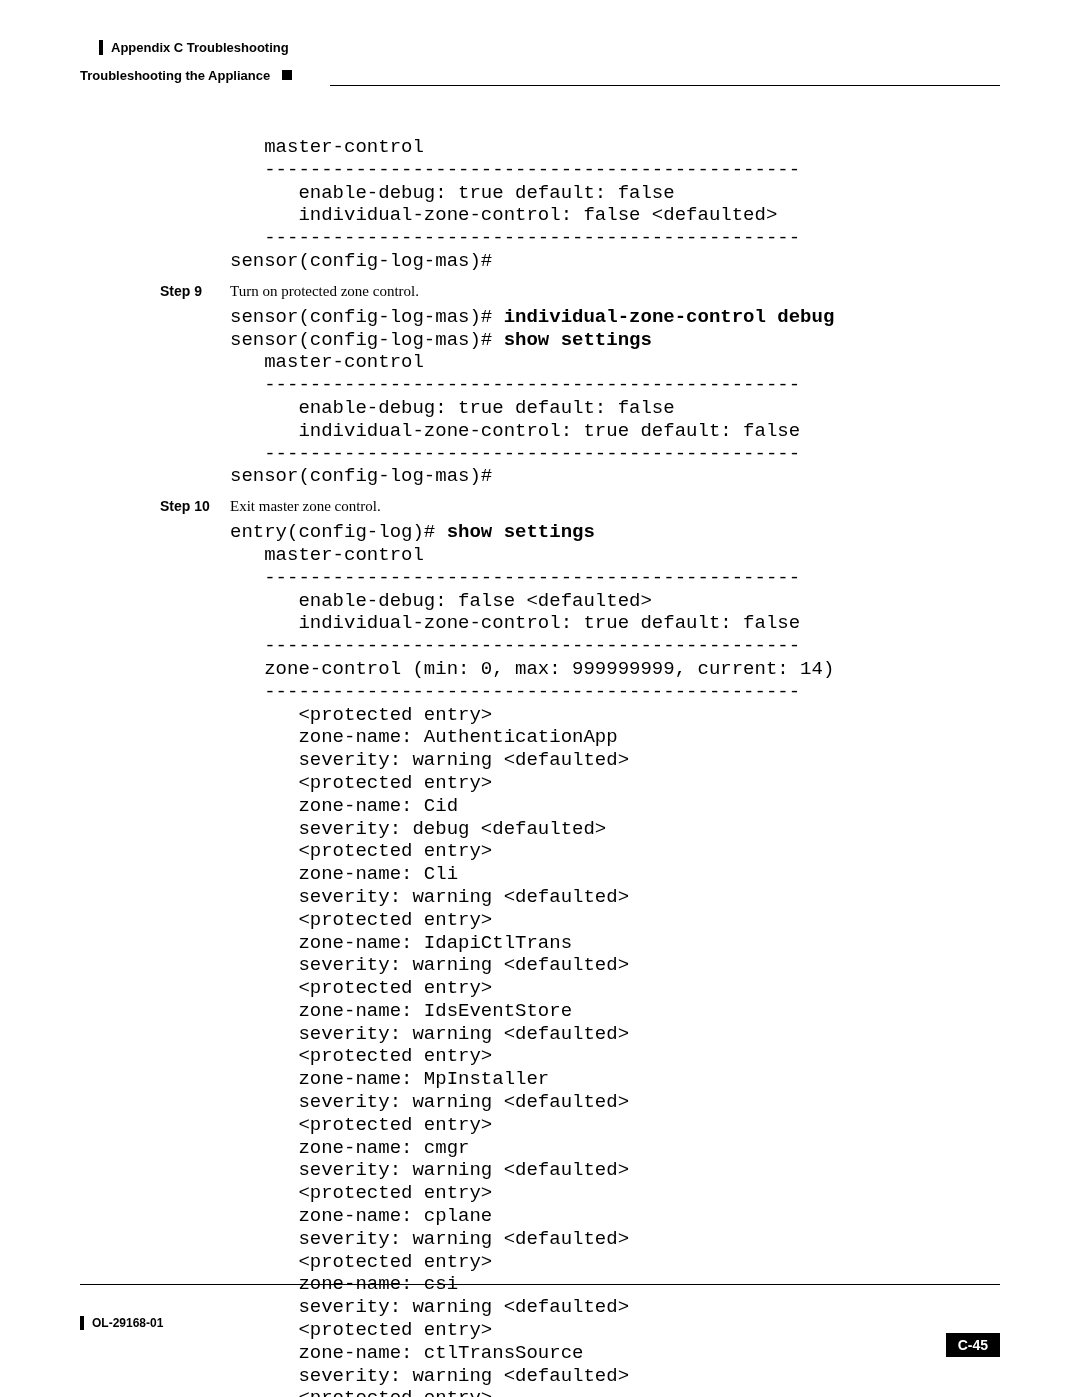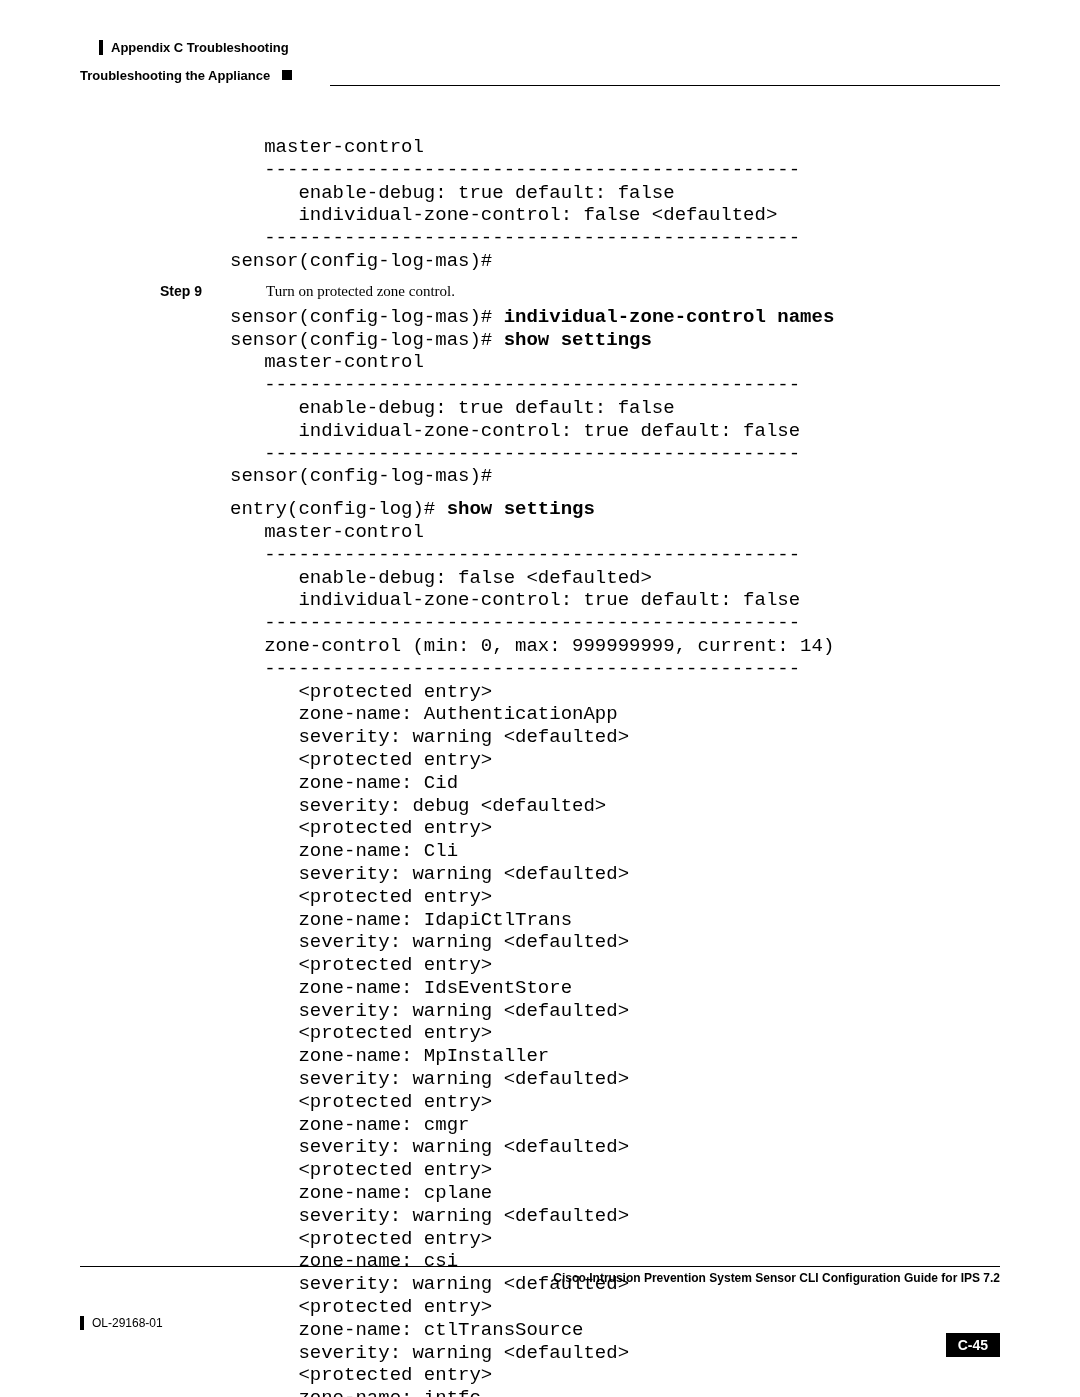--- a/index.html
+++ b/index.html
@@ -56,21 +56,20 @@
       white-space: pre;
       margin-left: 70px;
       line-height: 1.2;
       margin-bottom: 10px;
     }
     .step-row {
       display: flex;
       align-items: baseline;
       margin-top: 10px;
       margin-bottom: 6px;
-      gap: 36px;
     }
     .step-label {
       font-family: Arial, Helvetica, sans-serif;
       font-size: 14px;
       font-weight: bold;
       width: 70px;
       flex-shrink: 0;
     }
     .step-text {
       font-family: "Times New Roman", Times, serif;
@@ -95,21 +94,21 @@
       margin-bottom: 4px;
     }
     .footer-bottom {
       display: flex;
       justify-content: space-between;
       align-items: center;
     }
     .footer-left {
       font-family: Arial, Helvetica, sans-serif;
       font-size: 12px;
-      font-weight: normal;
+      font-weight: bold;
       border-left: 4px solid #000;
       padding-left: 8px;
     }
     .footer-page {
       background: #000;
       color: #fff;
       font-family: Arial, Helvetica, sans-serif;
       font-size: 14px;
       font-weight: bold;
       padding: 4px 12px;
@@ -137,29 +136,33 @@
       enable-debug: true default: false
       individual-zone-control: false &lt;defaulted&gt;
    -----------------------------------------------
 sensor(config-log-mas)#</div>
 
     <div class="step-row">
       <div class="step-label">Step 9</div>
       <div class="step-text">Turn on protected zone control.</div>
     </div>
 
-    <div class="code-block"><span>sensor(config-log-mas)# </span><b class="mono">individual-zone-control names</b>
+    <div class="code-block"><span>sensor(config-log-mas)# </span><b class="mono">individual-zone-control debug</b>
 <span>sensor(config-log-mas)# </span><b class="mono">show settings</b>
 <span>   master-control
    -----------------------------------------------
       enable-debug: true default: false
       individual-zone-control: true default: false
    -----------------------------------------------
 sensor(config-log-mas)#</span></div>
 
+    <div class="step-row">
+      <div class="step-label">Step 10</div>
+      <div class="step-text">Exit master zone control.</div>
+    </div>
 
 
 
     <div class="code-block"><span>entry(config-log)# </span><b class="mono">show settings</b>
 <span>   master-control
    -----------------------------------------------
       enable-debug: false &lt;defaulted&gt;
       individual-zone-control: true default: false
    -----------------------------------------------
    zone-control (min: 0, max: 999999999, current: 14)
@@ -196,18 +199,17 @@
       severity: warning &lt;defaulted&gt;
       &lt;protected entry&gt;
       zone-name: intfc
       severity: warning &lt;defaulted&gt;</span></div>
 
   </div>
 </div>
 
 <div class="footer">
   <hr class="footer-rule">
-  <div class="footer-title">Cisco Intrusion Prevention System Sensor CLI Configuration Guide for IPS 7.2</div>
   <div class="footer-bottom">
     <div class="footer-left">OL-29168-01</div>
     <div class="footer-page">C-45</div>
   </div>
 </div>
 
 </body></html>

